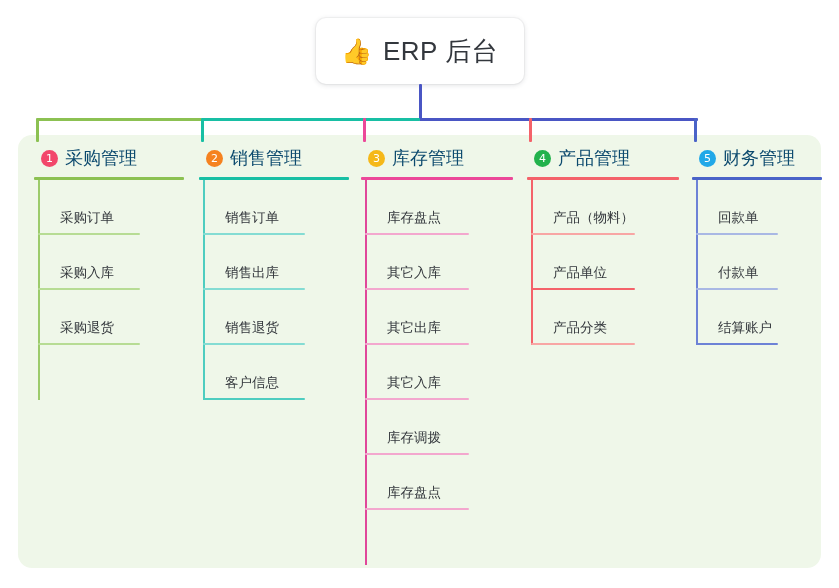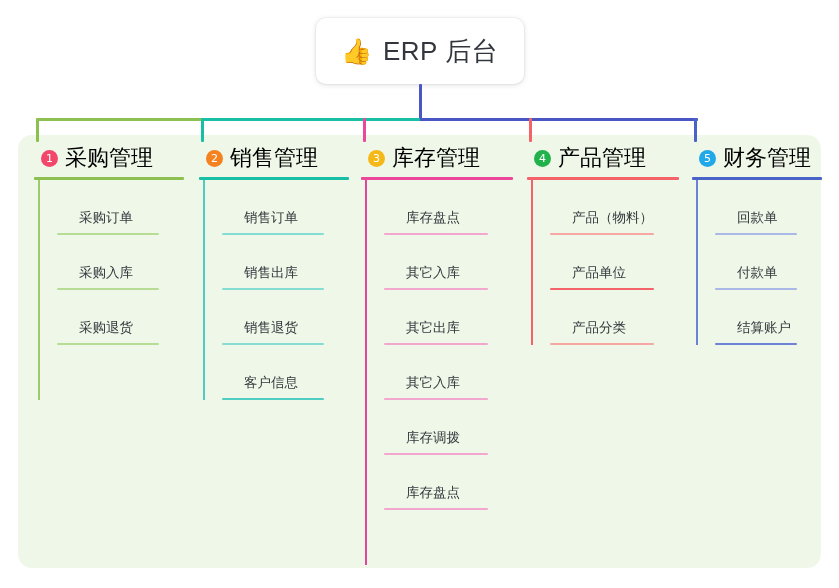--- a/index.html
+++ b/index.html
@@ -82,22 +82,22 @@
     height: 17px;
     border-radius: 50%;
     color: #ffffff;
     font-size: 11px;
     line-height: 17px;
     text-align: center;
     flex: 0 0 auto;
     font-family: "DejaVu Sans", sans-serif;
   }
   .col-title {
-    font-size: 22px;
-    color: #000000;
+    font-size: 18px;
+    color: #0c4a6e;
   }
   .head-rule {
     height: 3px;
     border-radius: 1px;
     margin-top: 6px;
   }
 
   .branch {
     position: relative;
     margin-left: 4px;
@@ -106,21 +106,20 @@
     position: absolute;
     left: 0;
     top: 0;
     width: 2px;
   }
   .leaf {
     position: relative;
     height: 55px;
     box-sizing: border-box;
     padding-left: 40px;
-    margin-left: 19px;
   }
   .leaf-label {
     position: absolute;
     left: 22px;
     bottom: 8px;
     font-size: 13.5px;
     color: #33373c;
     white-space: nowrap;
   }
   .leaf-rule {

